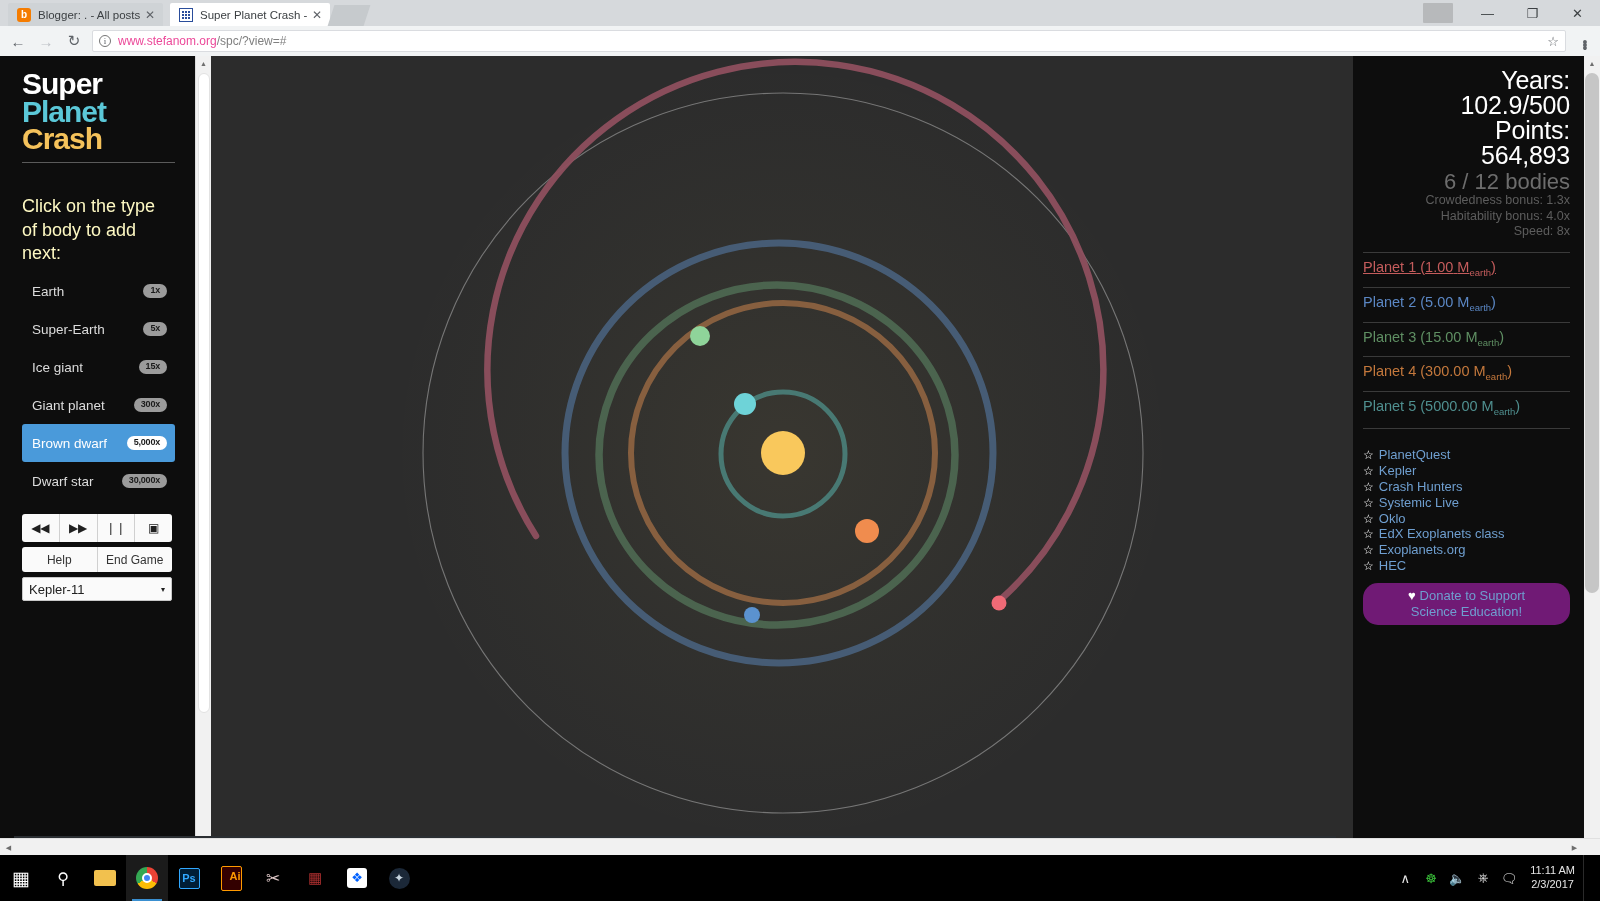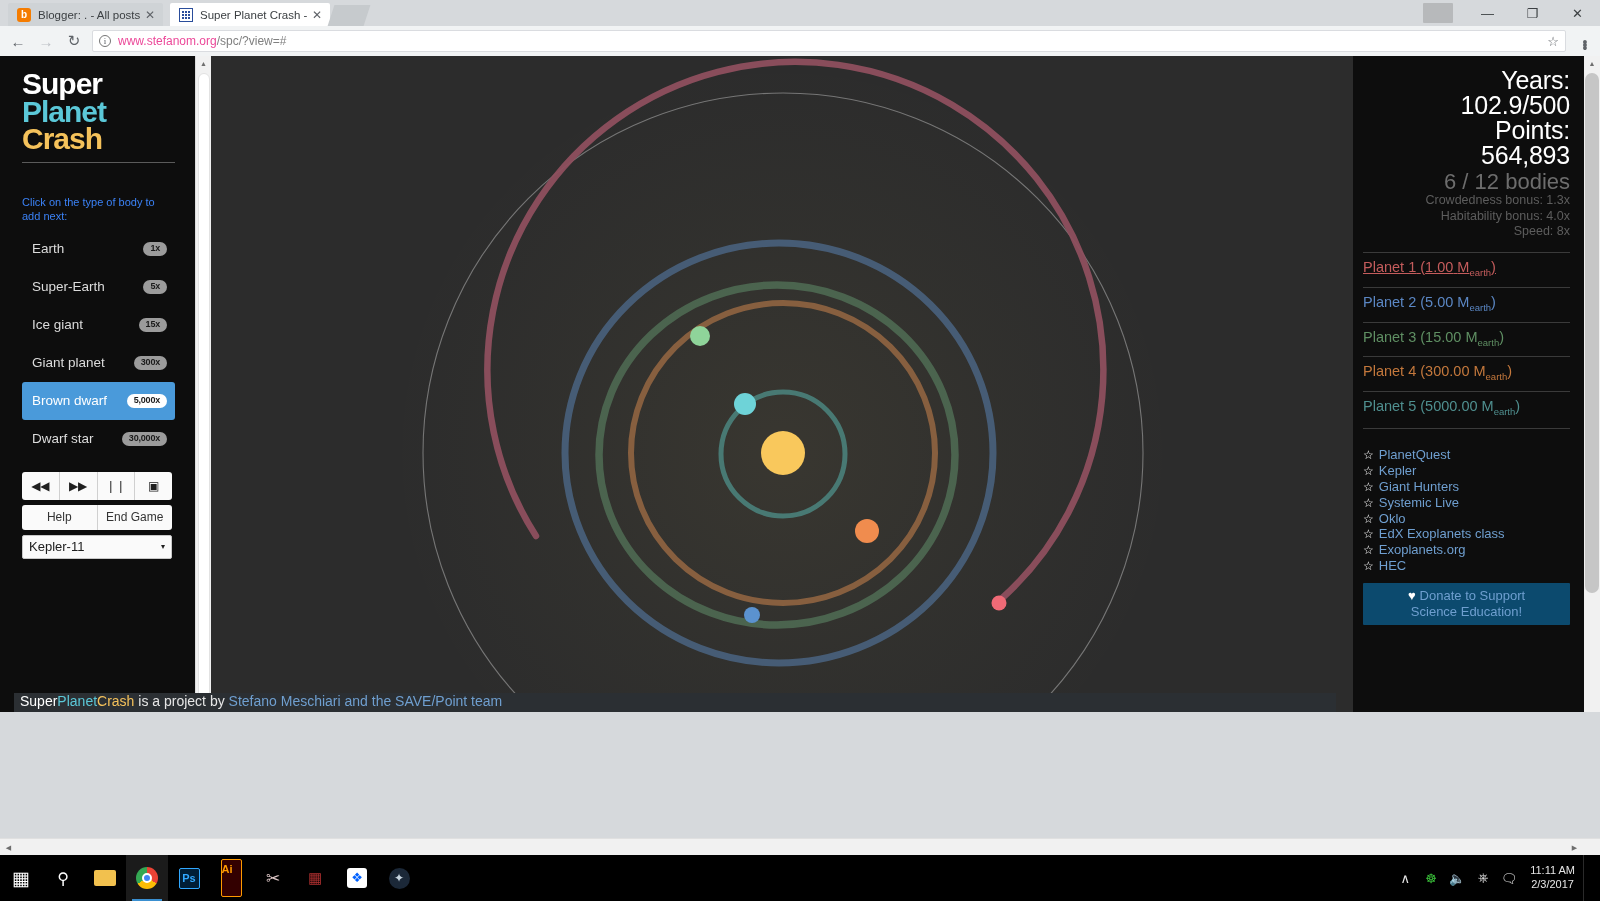--- a/index.html
+++ b/index.html
@@ -86,36 +86,36 @@
   .url-path { color: #808080; }
   #omnibox .star { margin-left: auto; color: #5f6368; font-size: 13px; }
   #menu-dots {
     width: 26px; text-align: center; color: #5f6368; font-size: 14px; line-height: 10px;
     letter-spacing: 0; padding-right: 4px;
   }
   #menu-dots div { height: 3px; }
 
   
   #viewport {
-    position: absolute; left: 0; top: 56px; width: 1600px; height: 656px;
+    position: absolute; left: 0; top: 56px; width: 1600px; height: 799px;
     background: #0b0b0b; overflow: hidden;
   }
 
   
   #sidebar {
     position: absolute; left: 0; top: 0; width: 195px; height: 799px;
     background: #0d0d0d; color: #e8e8e8;
     padding: 14px 20px 0 22px;
   }
   #logo { line-height: 0.92; font-weight: bold; letter-spacing: -1px; }
   #logo .l1 { font-size: 30px; color: #ffffff; display: block; }
   #logo .l2 { font-size: 30px; color: #5bc8d8; display: block; }
   #logo .l3 { font-size: 30px; color: #f5c25b; display: block; }
   #logo-rule { border-top: 1px solid #5a5a5a; margin: 9px 0 8px 0; }
-  #prompt { font-size: 11px; line-height: 1.32; color: #3b82f6; margin-bottom: 6px; margin-top: 32px; }
+  #prompt { font-size: 18px; line-height: 1.32; color: #fef9c3; margin-bottom: 6px; margin-top: 32px; }
 
   .body-row {
     display: flex; align-items: center; justify-content: space-between;
     height: 38px; padding: 0 8px 0 10px;
     font-size: 13.5px; color: #dcdcdc; border-radius: 3px;
   }
   .body-row.selected { background: #4a9ada; color: #ffffff; }
   .badge {
     background: #9b9b9b; color: #1a1a1a; font-size: 9px; font-weight: bold;
     border-radius: 9px; padding: 2px 7px; line-height: 1.1;
@@ -204,21 +204,21 @@
     text-align: left;
   }
   #links-intro { font-size: 12.5px; color: #e4e4e4; line-height: 1.23; font-weight: bold; }
   #link-list { list-style: none; margin-top: 9px; }
   #link-list li {
     font-size: 13px; line-height: 1.16; color: #6f9fd0;
     display: flex; align-items: baseline;
   }
   #link-list .star { color: #ffffff; margin-right: 5px; font-size: 12px; }
   #donate {
-    margin-top: 9px; background: #0c4a6e; border-radius: 1px;
+    margin-top: 9px; background: #701a75; border-radius: 15px;
     padding: 5px 9px 6px 9px; text-align: center;
     color: #6f9fd0; font-size: 13px; line-height: 1.18;
   }
   #donate .heart { color: #ffffff; margin-right: 4px; }
 
   
   #outer-scroll {
     position: absolute; right: 0; top: 0; width: 16px; height: 799px;
     background: #f1f1f1;
   }
@@ -462,21 +462,21 @@
           <li>
               <span class="star">☆</span>
               <span>PlanetQuest</span>
             </li>
           <li>
               <span class="star">☆</span>
               <span>Kepler</span>
             </li>
           <li>
               <span class="star">☆</span>
-              <span>Giant Hunters</span>
+              <span>Crash Hunters</span>
             </li>
           <li>
               <span class="star">☆</span>
               <span>Systemic Live</span>
             </li>
           <li>
               <span class="star">☆</span>
               <span>Oklo</span>
             </li>
           <li>
@@ -527,21 +527,21 @@
   </div>
   <div class="tb-item active">
     <span style="display:inline-block;width:22px;height:22px;border-radius:50%;background:conic-gradient(#ea4335 0 33%, #fbbc05 33% 66%, #34a853 66% 100%);position:relative;">
       <span style="position:absolute;left:6px;top:6px;width:10px;height:10px;border-radius:50%;background:#4285f4;border:2px solid #fff;box-sizing:border-box;"></span>
     </span>
   </div>
   <div class="tb-item">
     <span style="display:inline-block;width:21px;height:21px;border:1.5px solid #31a8ff;background:#001e36;color:#31a8ff;font-size:11px;font-weight:bold;line-height:18px;text-align:center;border-radius:2px;">Ps</span>
   </div>
   <div class="tb-item">
-    <span style="display:inline-block;width:21px;height:38px;border:1.5px solid #ff9a00;background:#330000;color:#ff9a00;font-size:11px;font-weight:bold;line-height:18px;text-align:left;border-radius:2px;">Ai</span>
+    <span style="display:inline-block;width:21px;height:25px;border:1.5px solid #ff9a00;background:#330000;color:#ff9a00;font-size:11px;font-weight:bold;line-height:18px;text-align:right;border-radius:2px;">Ai</span>
   </div>
   <div class="tb-item">
     <span style="color:#e0c9c9;font-size:17px;">✂</span>
   </div>
   <div class="tb-item">
     <span style="color:#b03030;font-size:15px;">▦</span>
   </div>
   <div class="tb-item">
     <span style="display:inline-block;width:20px;height:20px;background:#fff;border-radius:3px;color:#0061ff;font-size:13px;line-height:20px;text-align:center;">❖</span>
   </div>

